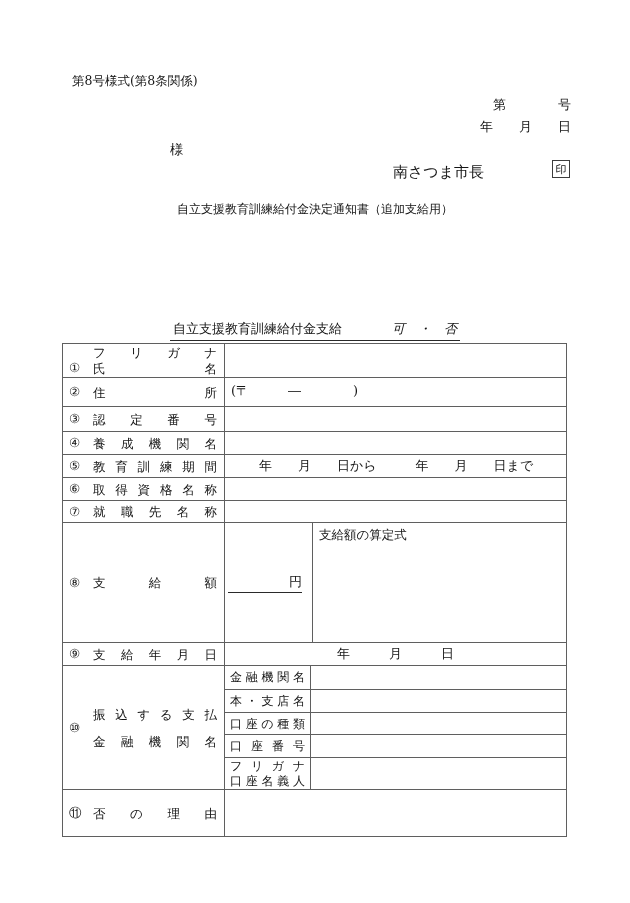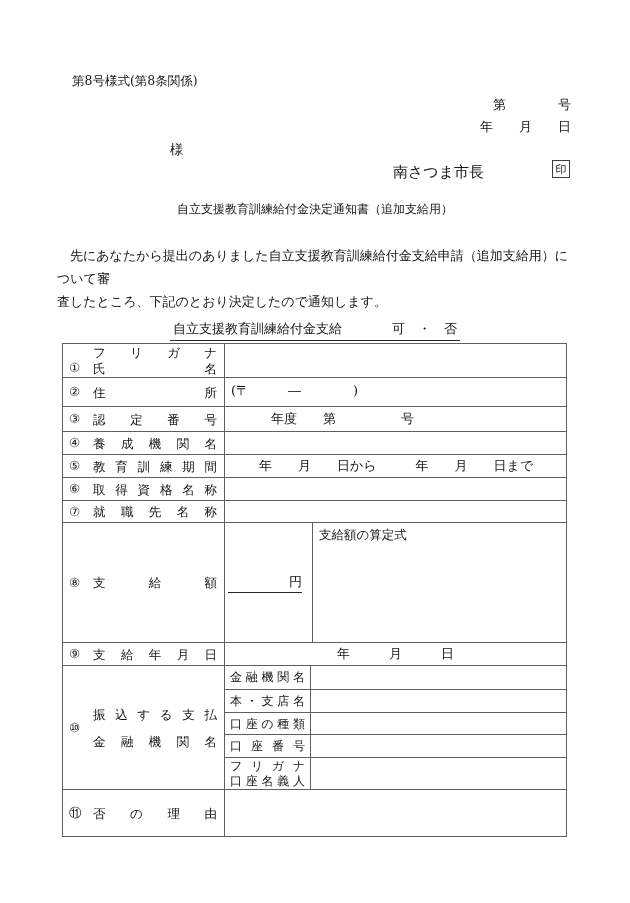--- a/index.html
+++ b/index.html
@@ -15,21 +15,21 @@
   .addressee{left:170px;top:141px;font-size:13.5px;}
   .issuer{left:393px;top:163px;font-size:15px;}
   .seal-box{
     left:552px;top:160px;width:18px;height:18px;border:1px solid #3c3c3c;
     font-size:11px;line-height:18px;text-align:center;box-sizing:border-box;
   }
   .doc-title{left:0;top:201px;width:100%;text-align:center;font-size:12px;}
   .body-par{left:57px;top:244px;width:520px;font-size:13px;line-height:23px;}
   .caption{left:0;top:318px;width:100%;text-align:center;}
   .cap-inner{display:inline-block;border-bottom:1px solid #2a2a2a;padding:0 3px 2px 3px;font-size:13px;}
-  .cap-opt{margin-left:46px;}
+  .cap-opt{margin-left:46px;font-style:italic;}
 
   
   .tbl{
     left:62px;top:343px;width:505px;box-sizing:border-box;
     border:1px solid #5f5f5f;
   }
   .trow{display:flex;border-top:1px solid #5f5f5f;box-sizing:border-box;}
   .trow.first{border-top:none;}
   .lcell{
     flex:0 0 162px;width:162px;box-sizing:border-box;border-right:1px solid #5f5f5f;
@@ -88,24 +88,20 @@
 
   <div class="abs form-number">第8号様式(第8条関係)</div>
   <div class="abs doc-number">第　　　　号</div>
   <div class="abs date-line">年　　月　　日</div>
   <div class="abs addressee">様</div>
   <div class="abs issuer">南さつま市長</div>
   <div class="abs seal-box">印</div>
 
   <div class="abs doc-title">自立支援教育訓練給付金決定通知書（追加支給用）</div>
 
-  <div class="abs body-par">
-    <div>　先にあなたから提出のありました自立支援教育訓練給付金支給申請（追加支給用）について審</div>
-    <div>査したところ、下記のとおり決定したので通知します。</div>
-  </div>
 
   <div class="abs caption">
     <span class="cap-inner">
       <span>自立支援教育訓練給付金支給</span>
       <span class="cap-opt">可　・　否</span>
     </span>
   </div>
 
   <div class="abs tbl">
 
@@ -146,21 +142,20 @@
         <span class="num">③</span>
         <div class="lbl">
             <div class="chars">
               <span>認</span>
               <span>定</span>
               <span>番</span>
               <span>号</span>
             </div>
           </div>
       </div>
-      <div class="vcell pad40">年度　　第　　　　　号</div>
     </div>
 
     <div class="trow h23">
       <div class="lcell">
         <span class="num">④</span>
         <div class="lbl">
             <div class="chars">
               <span>養</span>
               <span>成</span>
               <span>機</span>

